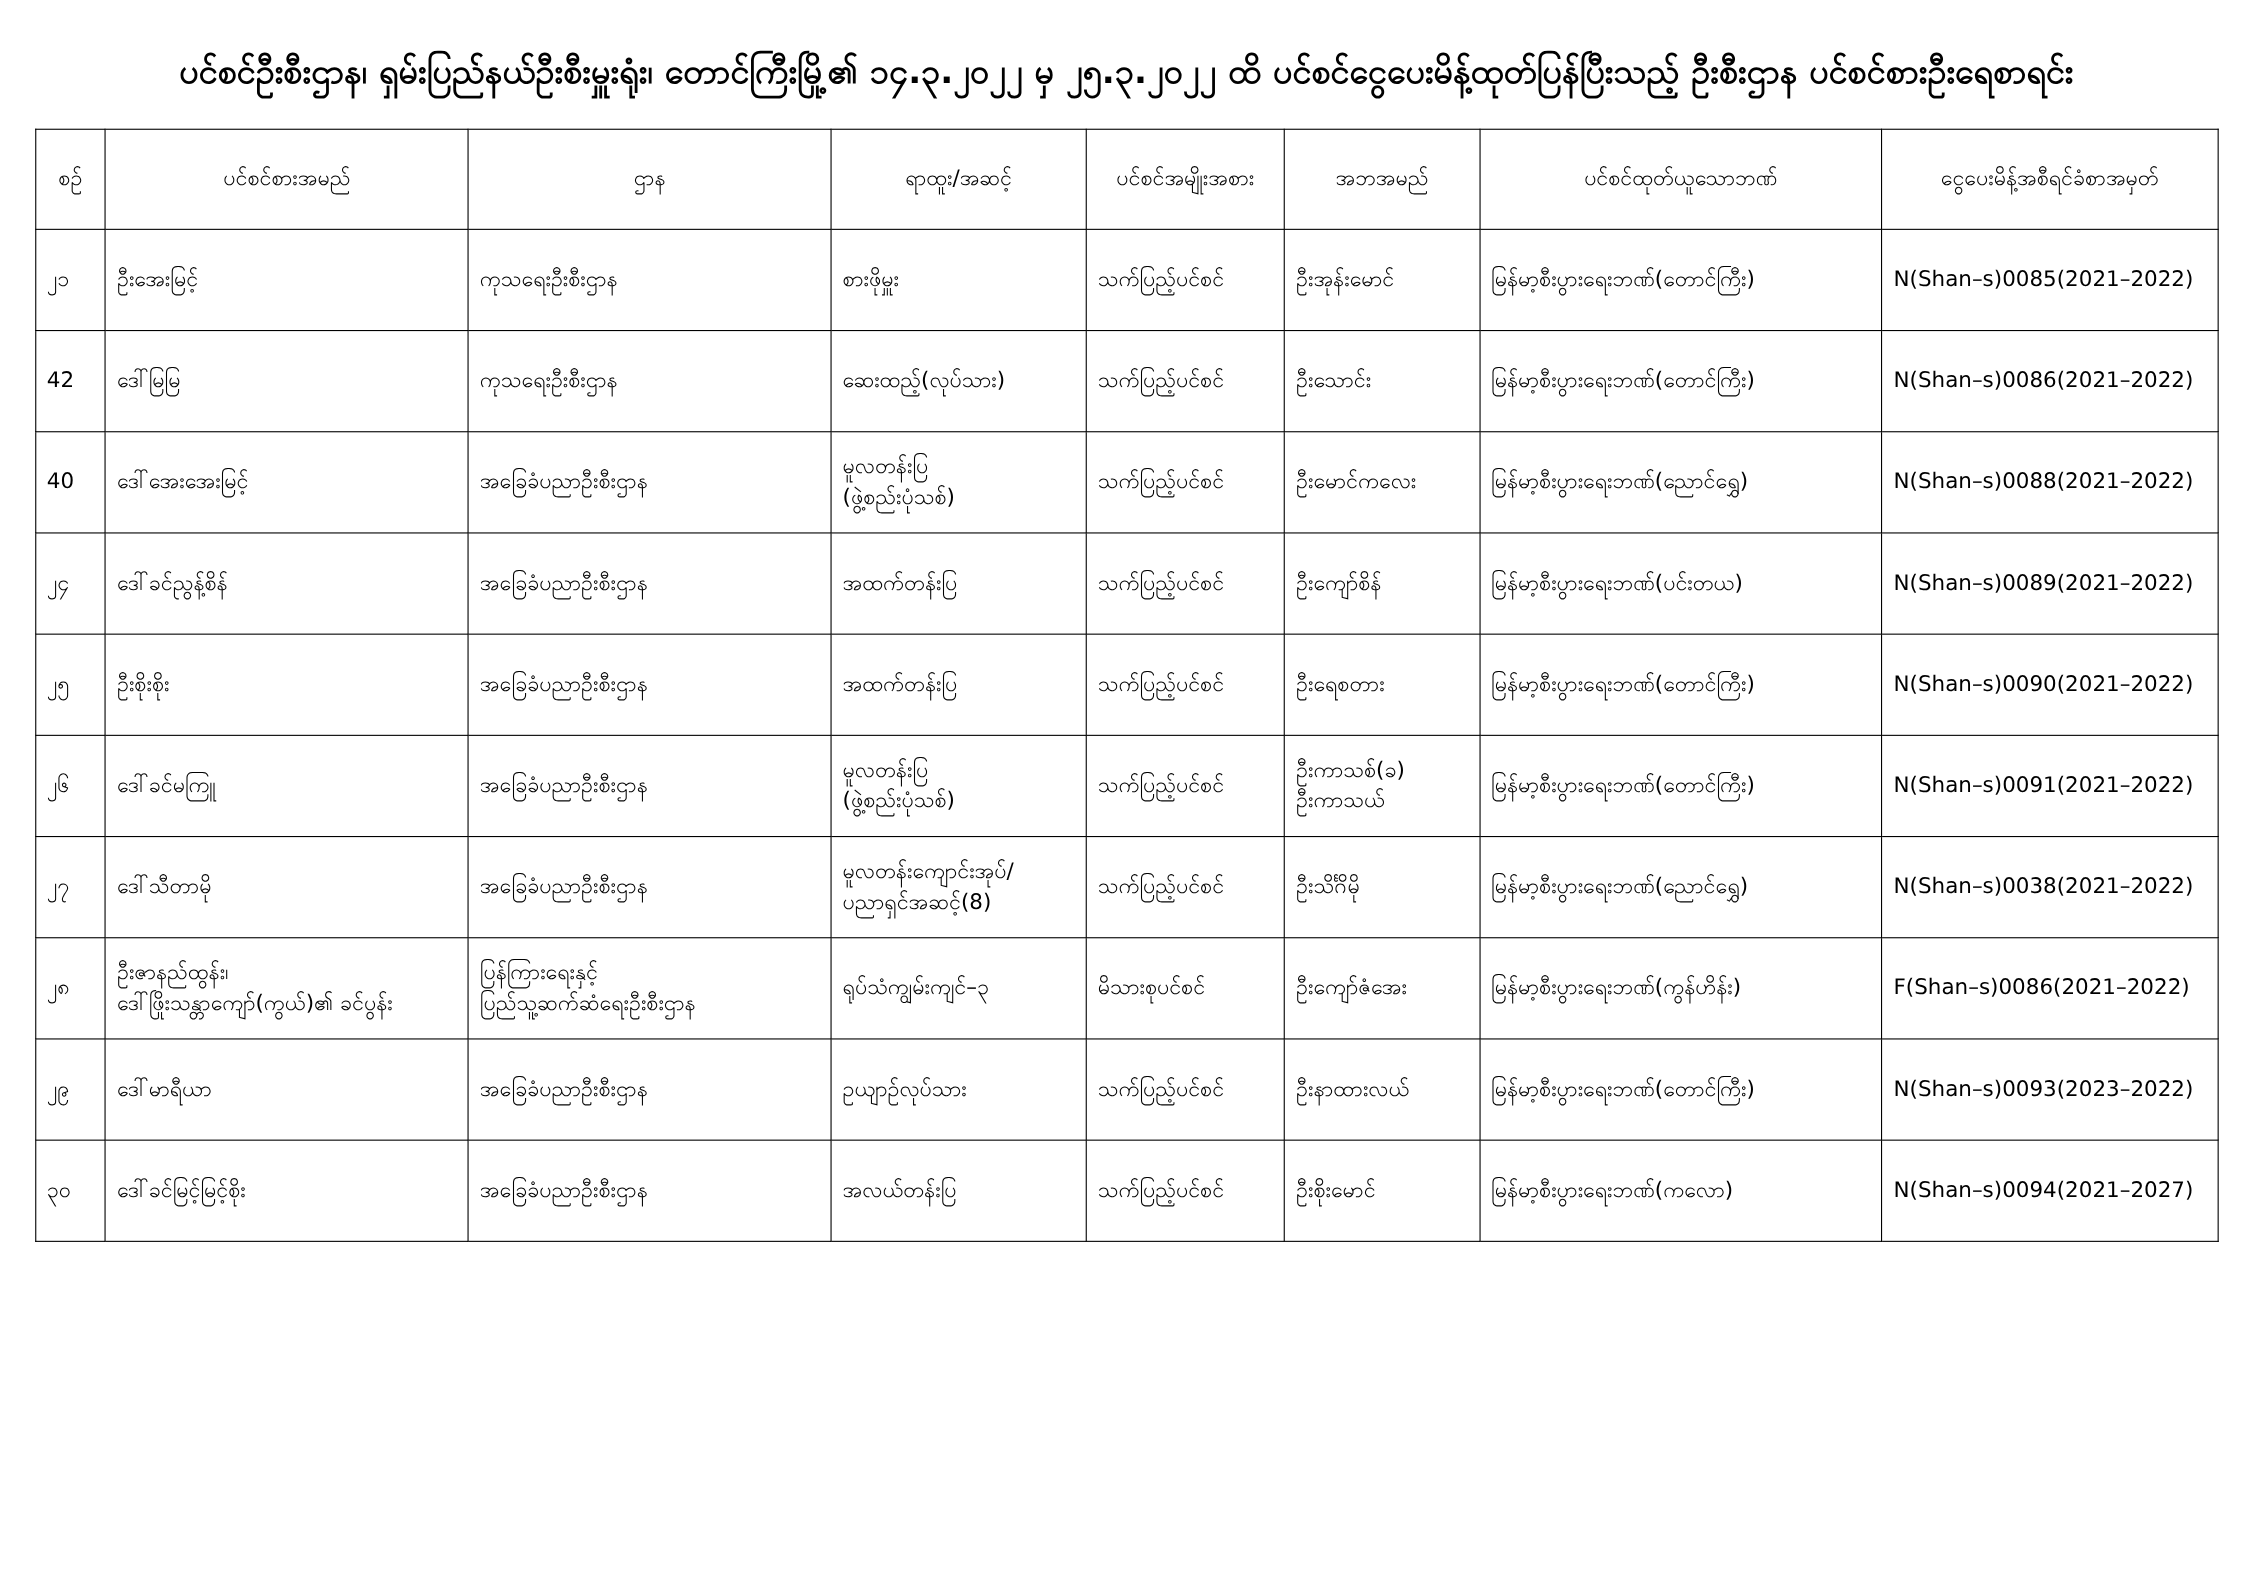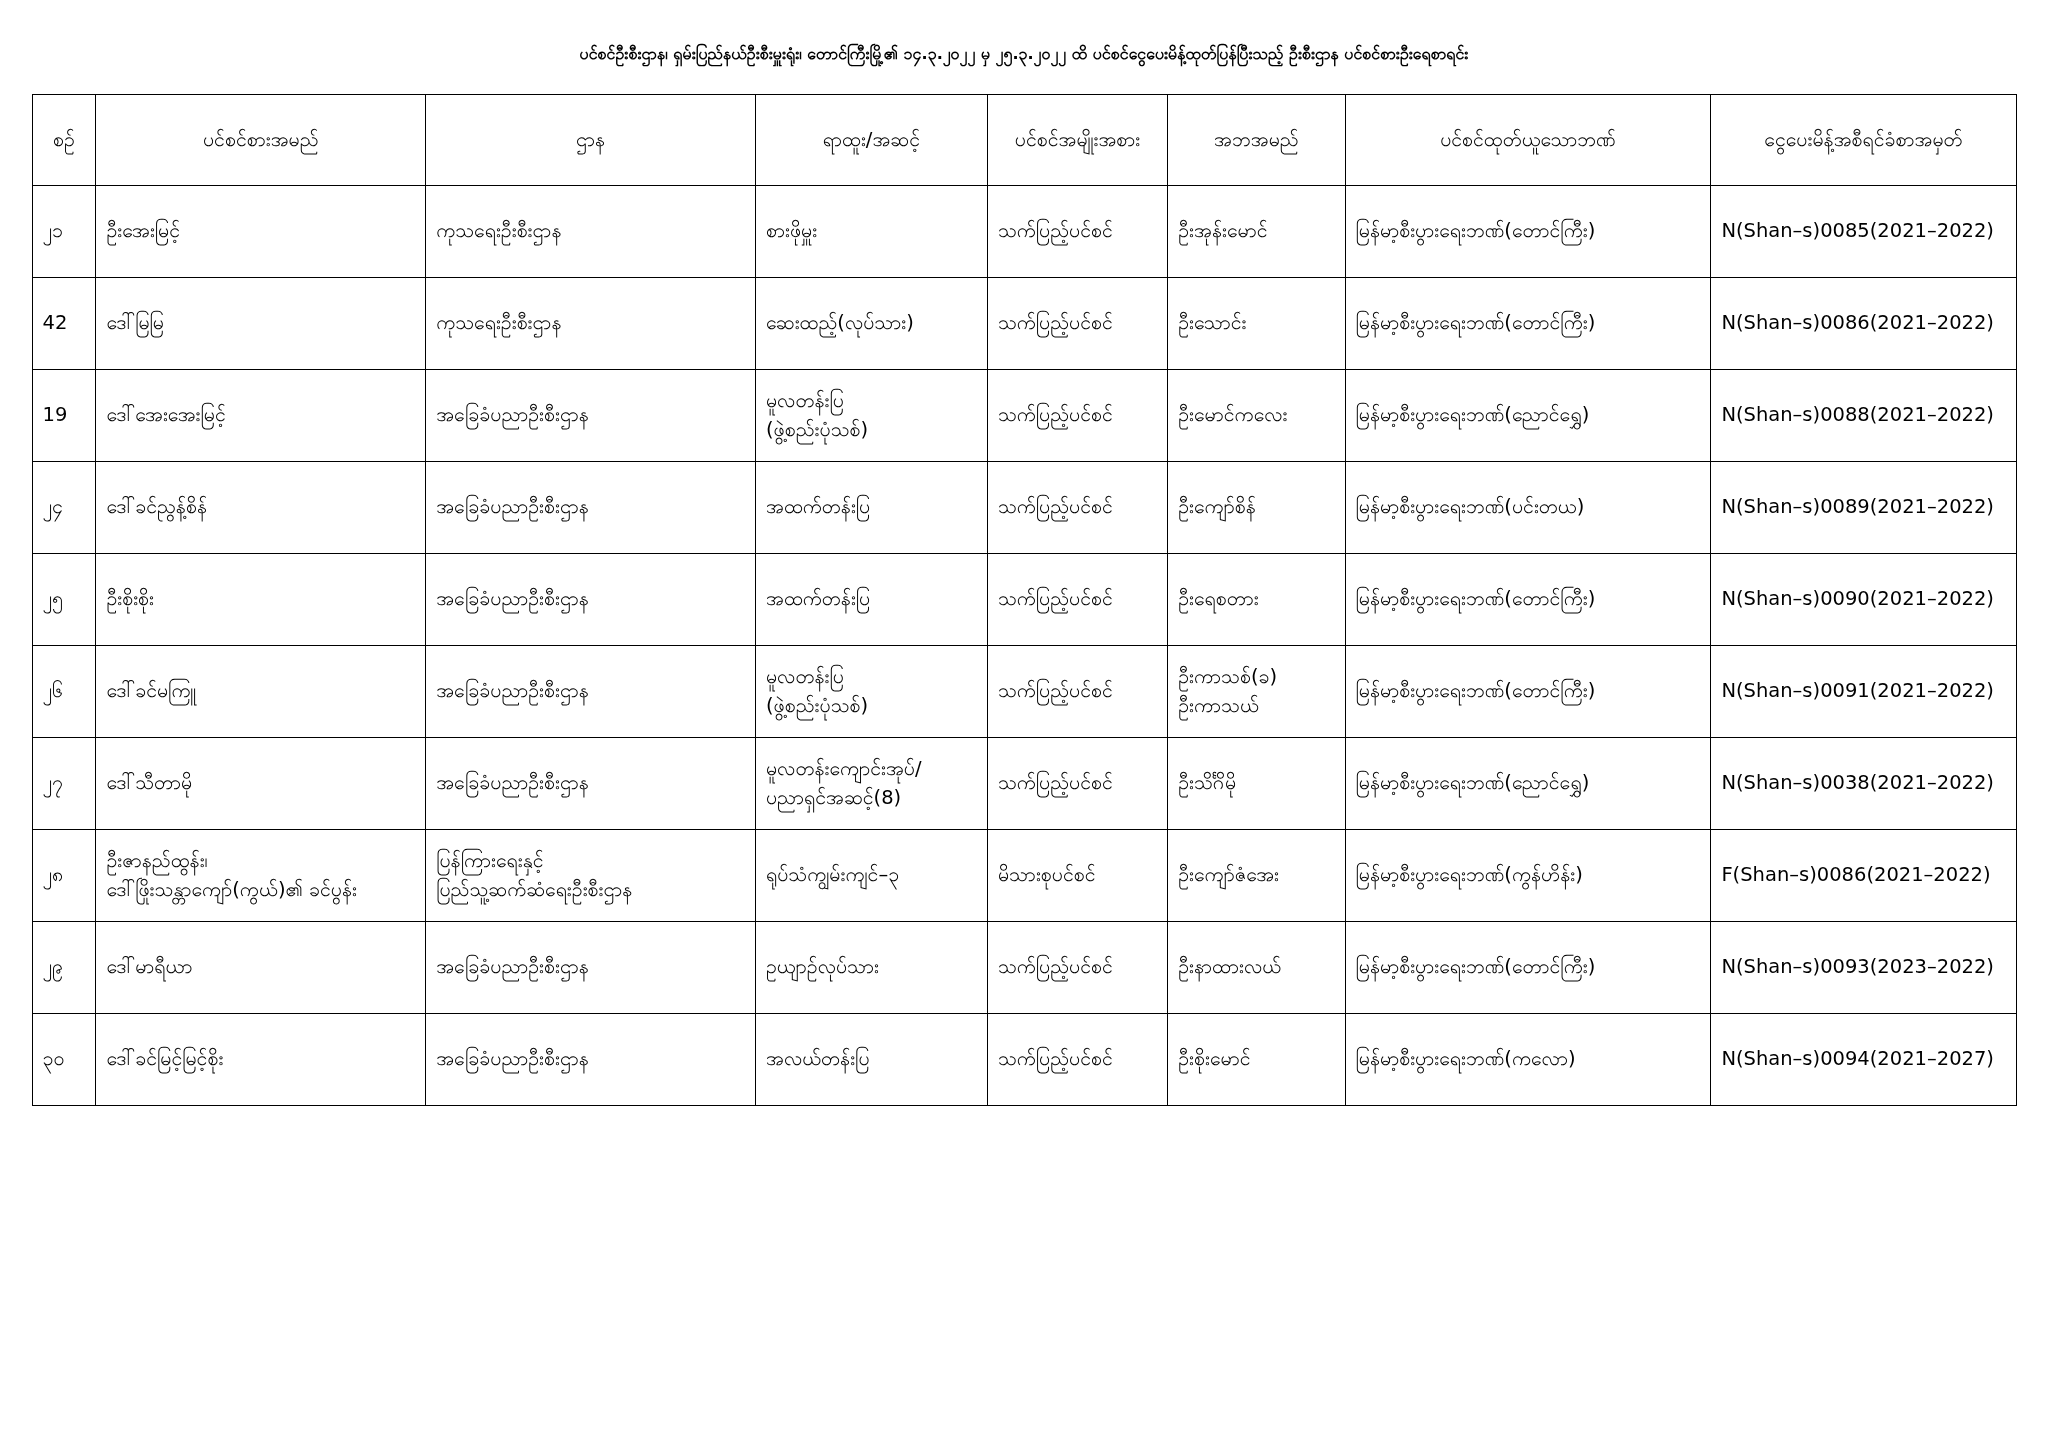--- a/index.html
+++ b/index.html
@@ -15,21 +15,21 @@
     overflow: hidden;
   }
   .page {
     width: 2048px;
     height: 1448px;
     box-sizing: border-box;
     padding: 42px 28px 0 28px;
   }
   .doc-title {
     text-align: center;
-    font-size: 16px;
+    font-size: 31px;
     font-weight: bold;
     line-height: 1.5;
     margin: 0 auto 28px auto;
     width: 1900px;
     letter-spacing: 0px;
   }
   table.reg-table {
     border-collapse: collapse;
     width: 1985px;
     margin: 0 auto;
@@ -154,21 +154,21 @@
           </td>
           <td class="col-bank">
             <span class="cell-line">မြန်မာ့စီးပွားရေးဘဏ်(တောင်ကြီး)</span>
           </td>
           <td class="col-acct">
             <span class="cell-line">N(Shan–s)0086(2021–2022)</span>
           </td>
         </tr>
         <tr>
           <td class="col-no">
-            <span class="cell-line">19</span>
+            <span class="cell-line">40</span>
           </td>
           <td class="col-name">
             <span class="cell-line">ဒေါ်အေးအေးမြင့်</span>
           </td>
           <td class="col-dept">
             <span class="cell-line">အခြေခံပညာဦးစီးဌာန</span>
           </td>
           <td class="col-rank">
             <span class="cell-line">မူလတန်းပြ</span>
             <span class="cell-line">(ဖွဲ့စည်းပုံသစ်)</span>

